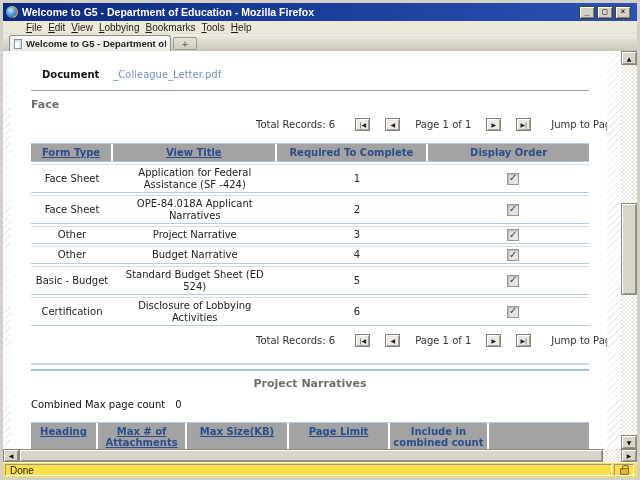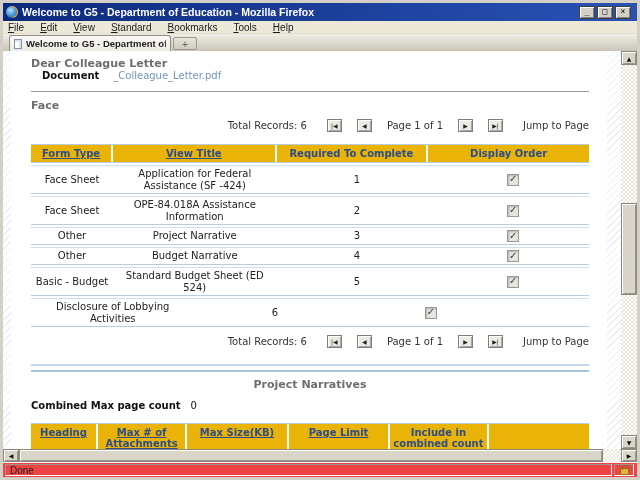--- a/index.html
+++ b/index.html
@@ -20,21 +20,21 @@
   .title-text { color:#fff; font-weight:bold; font-size:10.5px; margin-left:4px; flex:1;
                 white-space:nowrap; overflow:hidden; font-family:"Liberation Sans",sans-serif; }
   .winbtns { display:flex; gap:2px; }
   .wbtn { width:16px; height:13px; background:#d4d0c8; border:1px solid #404040;
           box-shadow:inset 1px 1px 0 #fff, inset -1px -1px 0 #808080;
           font-size:8px; line-height:10px; text-align:center; color:#000; cursor:default;
           font-family:"DejaVu Sans Mono",monospace; }
 
   
   .menubar { height:13px; background:#ece9d8; display:flex; align-items:center;
-             padding-left:5px; gap:16px; flex:0 0 13px; border-bottom:1px solid #e0ddcc; }
+             padding-left:23px; gap:6px; flex:0 0 13px; border-bottom:1px solid #e0ddcc; }
   .menu-item { font-size:10px; color:#1a1a1a; display:inline-block; font-family:"Liberation Sans",sans-serif; }
   .menu-item::first-letter { text-decoration:underline; }
 
   
   .tabbar { height:17px; flex:0 0 17px; background:linear-gradient(#efede6,#c9c5b6);
             display:flex; align-items:flex-end; padding-left:6px; }
   .tab { height:16px; width:162px; background:linear-gradient(#fbfaf8,#eceae4);
          border:1px solid #8f8d83; border-bottom:none; border-radius:3px 3px 0 0;
          display:flex; align-items:center; padding:0 4px; gap:4px; }
   .docico { width:8px; height:10px; background:#fff; border:1px solid #7d93ad;
@@ -49,56 +49,56 @@
   .content-row { flex:1 1 auto; display:flex; min-height:0; }
   .page { flex:1; position:relative; background:#fff; min-width:0; }
   .stripe { position:absolute; top:0; bottom:0;
             background:repeating-linear-gradient(135deg,#e9eff7 0 1px,#ffffff 1px 5px); }
   .stripe-l { left:0; width:8px; }
   .stripe-r { right:0; width:14px; }
   .page-inner { position:absolute; left:8px; right:14px; top:0; bottom:0;
                 background:#fff; padding:6px 18px 0 20px; overflow:hidden; }
 
   .sec-heading { font-size:11px; font-weight:bold; color:#6e6e6e; }
-  .doc-row { font-size:10px; display:flex; align-items:flex-start;padding-left:11px; }
+  .doc-row { margin-top:12px; font-size:10px; display:flex; align-items:flex-start;padding-left:11px; }
   .doc-label { font-weight:bold; color:#111; }
   .doc-link { color:#7396bd; margin-left:14px; cursor:pointer; }
 
   .gray-line { border:none; border-top:1px solid #9a9a9a; margin:10px 0 7px 0; }
   .dbl-line { height:8px; border-top:2px solid #c6d6ea; border-bottom:2px solid #a9c3de; }
 
   
-  .pagination { display:flex; align-items:center; height:17px; font-size:10px; color:#333;justify-content:flex-end; }
+  .pagination { display:flex; align-items:center; height:17px; font-size:10px; color:#333; }
   .pg-total { margin-left:225px; white-space:nowrap; }
   .pg-btn { width:15px; height:13px; background:#ece9e2; border:1px solid #7f7f7f;
             box-shadow:inset 1px 1px 0 #fff, inset -1px -1px 0 #a9a69c;
             font-size:6px; color:#222; display:inline-flex; align-items:center; justify-content:center;
             cursor:default; flex:0 0 15px; }
   .pg-label { white-space:nowrap; }
 
   
   .tbl { width:100%; }
-  .t-head { display:flex; background:#eab308; border-top:1px solid #b7cce1; border-bottom:1px solid #b7cce1; }
+  .t-head { display:flex; background:#a3a3a3; border-top:1px solid #b7cce1; border-bottom:1px solid #b7cce1; }
   .t-head .cell { padding:3px 2px; font-size:10px; font-weight:bold; color:#2b4d8c;
                   text-align:center; border-right:2px solid #fff; }
   .t-head .cell:last-child { border-right:none; }
   .u { text-decoration:underline; cursor:pointer; }
   .t-row { display:flex; margin-top:2px; border-top:1px solid #cfdff0; border-bottom:1px solid #b7cce1;
            background:#fff; align-items:center; }
   .t-row .cell { padding:2px 2px; font-size:10px; color:#222; text-align:center; line-height:1.15; }
   .t1-c1{width:14.7%} .t1-c2{width:29.3%} .t1-c3{width:28.8%} .t1-c4{width:27.2%}
   .t2-c1{width:12%} .t2-c2{width:16%} .t2-c3{width:18.2%} .t2-c4{width:18.2%} .t2-c5{width:17.6%} .t2-c6{flex:1}
 
   .cb { width:12px; height:12px; background:#e7e5e0; border:1px solid #9a9890; display:inline-flex;
         align-items:center; justify-content:center; font-size:10px; color:#3a3a3a;
         box-shadow:inset 1px 1px 2px rgba(0,0,0,0.22); vertical-align:middle; }
   .cb.checked::after { content:"✓"; margin-top:-1px; }
 
   .combined-row { margin-top:9px; font-size:10px; color:#111; display:flex; }
-  .combined-label { font-weight:bold; }
+  .combined-label { font-weight:normal; }
   .combined-value { margin-left:10px; }
 
   
   .vscroll { flex:0 0 16px; background-color:#e9e7da; position:relative;
              background-image:linear-gradient(45deg,#fff 25%,transparent 25%,transparent 75%,#fff 75%),
                               linear-gradient(45deg,#fff 25%,transparent 25%,transparent 75%,#fff 75%);
              background-size:4px 4px; background-position:0 0,2px 2px; }
   .sbtn { width:16px; height:14px; background:#d9d5c9; border:1px solid #8a887d;
           box-shadow:inset 1px 1px 0 #fff, inset -1px -1px 0 #98958a;
           display:flex; align-items:center; justify-content:center; font-size:6px; color:#111; }
@@ -111,21 +111,21 @@
   .hscroll { flex:0 0 13px; display:flex; background-color:#e9e7da;
              background-image:linear-gradient(45deg,#fff 25%,transparent 25%,transparent 75%,#fff 75%),
                               linear-gradient(45deg,#fff 25%,transparent 25%,transparent 75%,#fff 75%);
              background-size:4px 4px; background-position:0 0,2px 2px; }
   .hscroll .sbtn { height:13px; flex:0 0 16px; }
   .hthumb { width:584px; height:13px; background:#d9d5c9; border:1px solid #8a887d;
             box-shadow:inset 1px 1px 0 #fff, inset -1px -1px 0 #98958a; }
   .htrack-gap { flex:1; }
 
   
-  .statusbar { flex:0 0 14px; background:#ef4444; border-top:1px solid #fff; display:flex; align-items:center; }
+  .statusbar { flex:0 0 14px; background:#fde047; border-top:1px solid #fff; display:flex; align-items:center; }
   .status-main { flex:1; height:12px; margin:1px 2px; border:1px solid; border-color:#9a9789 #fff #fff #9a9789;
                  font-size:10px; color:#222; padding:0 4px; display:flex; align-items:center;
                  font-family:"Liberation Sans",sans-serif; }
   .status-lockpane { width:20px; height:12px; margin:1px 3px 1px 0; border:1px solid;
                      border-color:#9a9789 #fff #fff #9a9789; display:flex; align-items:center; justify-content:center; }
   .lock { width:9px; height:7px; background:#e3b33f; border:1px solid #8a6d1c; border-radius:1px;
           position:relative; margin-top:3px; }
   .lock::before { content:""; position:absolute; top:-4px; left:1px; width:5px; height:4px;
           border:1px solid #8a6d1c; border-bottom:none; border-radius:3px 3px 0 0; }
 </style>
@@ -141,41 +141,40 @@
       <span class="wbtn">_</span>
       <span class="wbtn">□</span>
       <span class="wbtn">×</span>
     </span>
   </div>
 
   <div class="menubar">
     <span class="menu-item">File</span>
     <span class="menu-item">Edit</span>
     <span class="menu-item">View</span>
-    <span class="menu-item">Standard</span>
+    <span class="menu-item">Lobbying</span>
     <span class="menu-item">Bookmarks</span>
     <span class="menu-item">Tools</span>
     <span class="menu-item">Help</span>
   </div>
 
   <div class="tabbar">
     <div class="tab">
       <span class="docico"></span>
       <span class="tab-label">Welcome to G5 - Department of Edu...</span>
     </div>
     <div class="newtab">+</div>
   </div>
 
   <div class="content-row">
     <div class="page">
       <div class="stripe stripe-l"></div>
       <div class="stripe stripe-r"></div>
       <div class="page-inner">
 
-        <div class="sec-heading">Dear Colleague Letter</div>
 
         <div class="doc-row">
           <span class="doc-label">Document</span>
           <span class="doc-link">_Colleague_Letter.pdf</span>
         </div>
 
         <hr class="gray-line">
 
         <div class="sec-heading" style="margin-bottom:5px;">Face</div>
 
@@ -198,21 +197,21 @@
             <span class="cell t1-c3">Display Order</span>
           </div>
           <div class="t-row">
             <span class="cell t1-c1">Face Sheet</span>
             <span class="cell t1-c2">Application for Federal Assistance (SF -424)</span>
             <span class="cell t1-c3">1</span>
             <span class="cell t1-c4"><span class="cb checked"></span></span>
           </div>
           <div class="t-row">
             <span class="cell t1-c1">Face Sheet</span>
-            <span class="cell t1-c2">OPE-84.018A Assistance Information</span>
+            <span class="cell t1-c2">OPE-84.018A Applicant Narratives</span>
             <span class="cell t1-c3">2</span>
             <span class="cell t1-c4"><span class="cb checked"></span></span>
           </div>
           <div class="t-row">
             <span class="cell t1-c1">Other</span>
             <span class="cell t1-c2">Project Narrative</span>
             <span class="cell t1-c3">3</span>
             <span class="cell t1-c4"><span class="cb checked"></span></span>
           </div>
           <div class="t-row">
@@ -221,20 +220,21 @@
             <span class="cell t1-c3">4</span>
             <span class="cell t1-c4"><span class="cb checked"></span></span>
           </div>
           <div class="t-row">
             <span class="cell t1-c1">Basic - Budget</span>
             <span class="cell t1-c2">Standard Budget Sheet (ED 524)</span>
             <span class="cell t1-c3">5</span>
             <span class="cell t1-c4"><span class="cb checked"></span></span>
           </div>
           <div class="t-row">
+            <span class="cell t1-c1">Certification</span>
             <span class="cell t1-c2">Disclosure of Lobbying Activities</span>
             <span class="cell t1-c3">6</span>
             <span class="cell t1-c4"><span class="cb checked"></span></span>
           </div>
         </div>
 
         <div class="pagination" style="margin-top:6px;">
           <span class="pg-total">Total Records: 6</span>
           <span class="pg-btn" style="margin-left:20px;">|◀</span>
           <span class="pg-btn" style="margin-left:15px;">◀</span>

